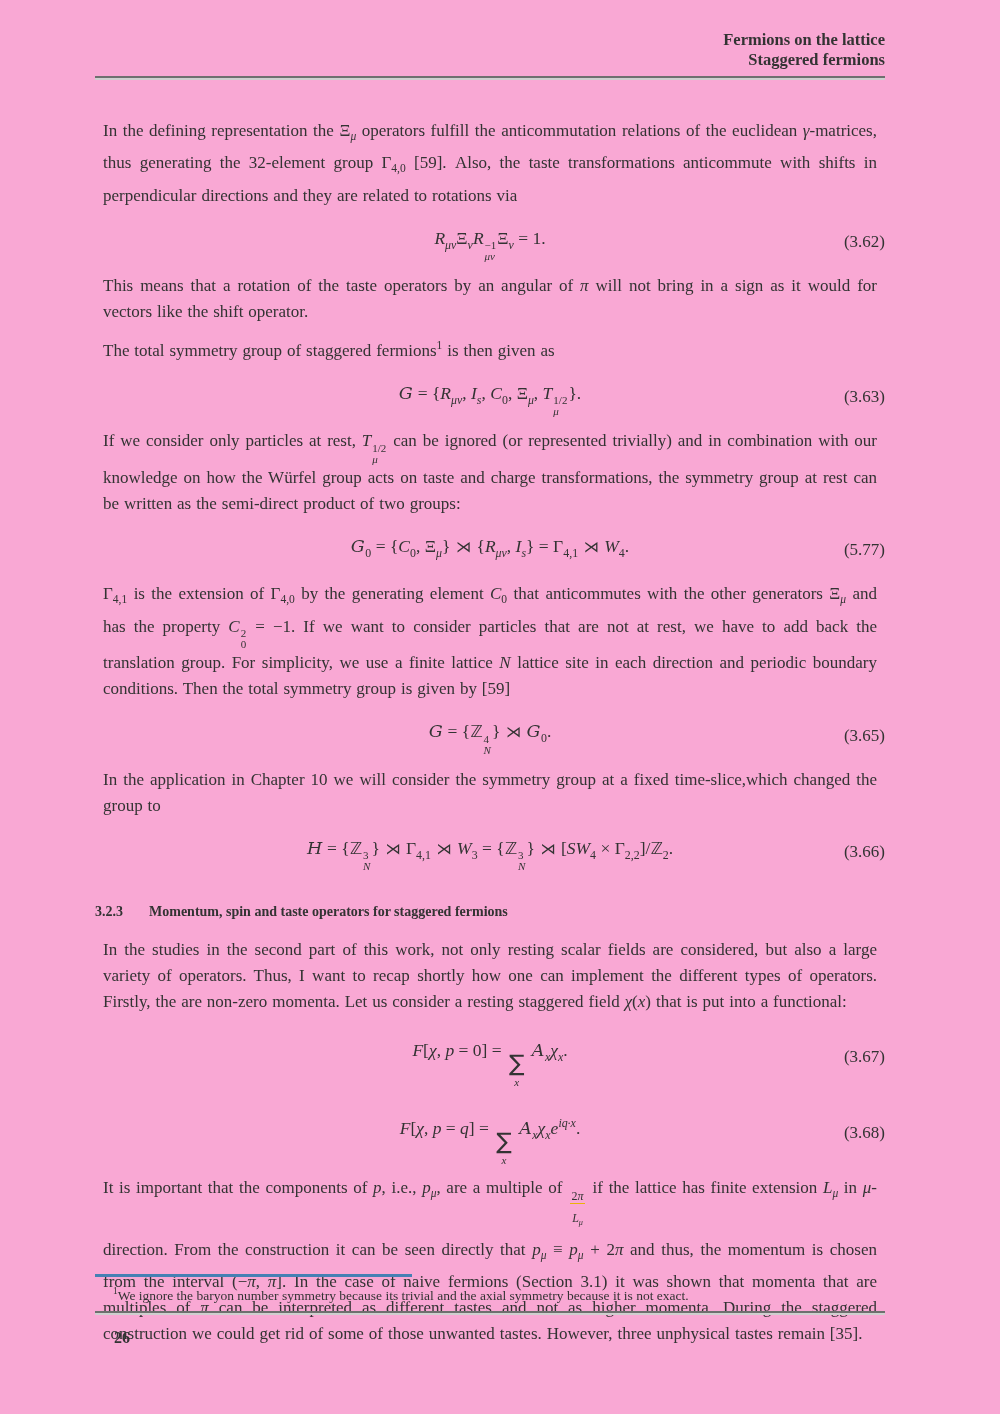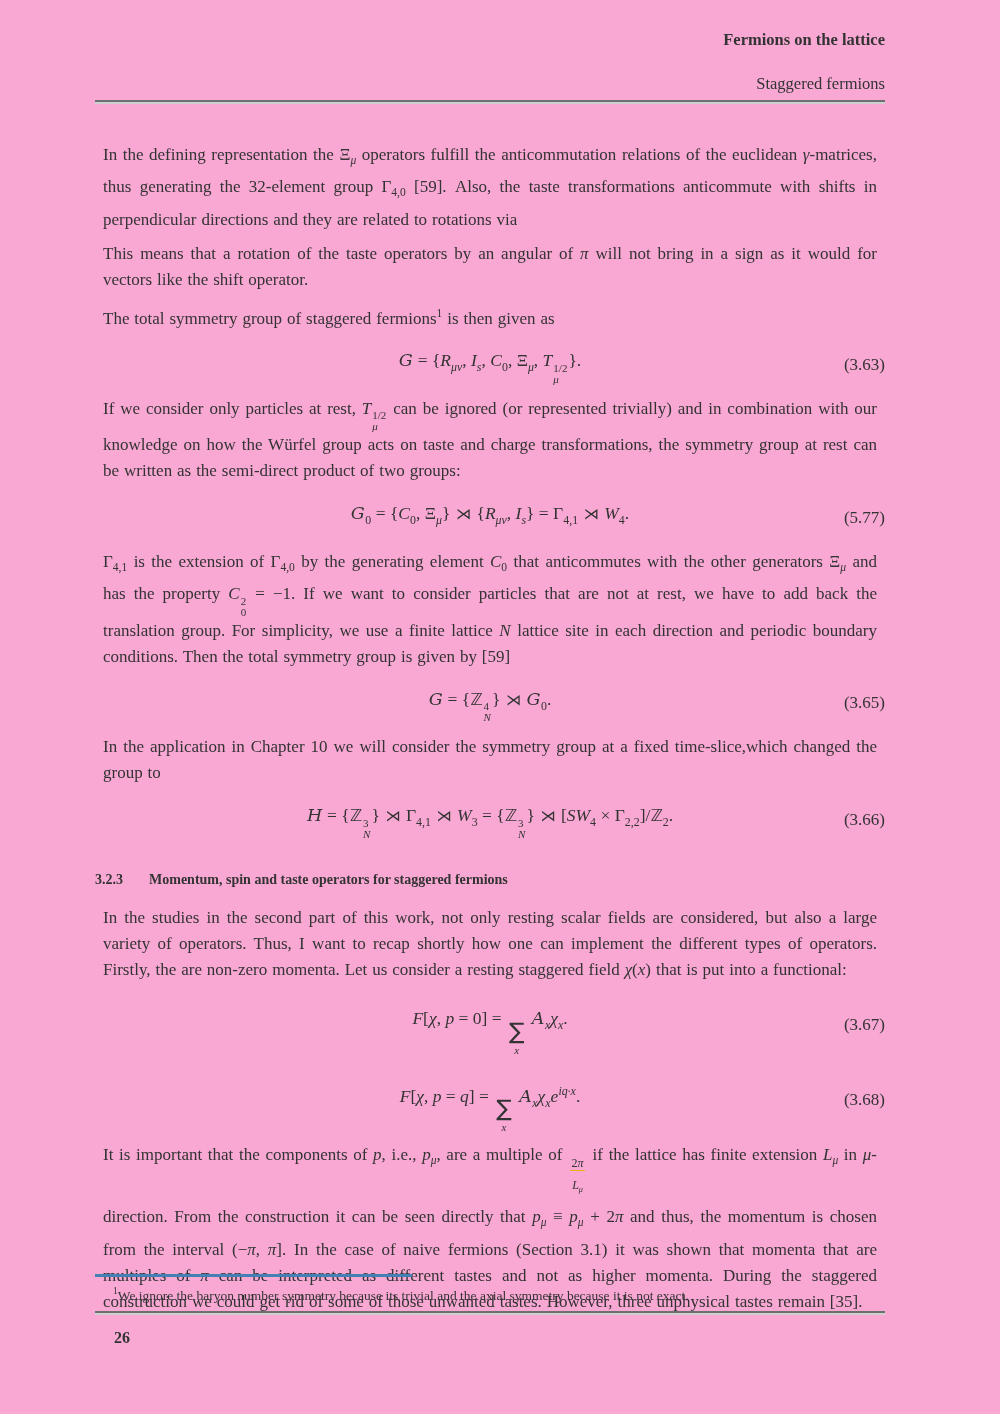--- a/index.html
+++ b/index.html
@@ -8,21 +8,21 @@
     width:1000px;height:1414px;
     background:#f9a8d4;
     font-family:"Liberation Serif", serif;
     color:#333333;
     overflow:hidden;
   }
   .textcol{position:absolute;left:95px;top:0;width:790px;}
   
   .hdr{padding-top:30px;text-align:right;line-height:20px;font-size:16.5px;}
   .hdr .t{font-weight:bold;}
-  .hdr .s{font-weight:normal;margin-top:24px;}
+  .hdr .s{font-weight:bold;}
   .grule{height:4px;margin-top:6px;background:linear-gradient(to bottom,#6f6f6f 0%,#6f6f6f 55%,#cfcfcf 55%,#cfcfcf 100%);}
   
   .para{
     margin:8px;
     font-size:17px;line-height:26px;
     text-align:justify;
     word-spacing:0.04em;
   }
   .para.first{margin-top:38px;}
   .sec{
@@ -78,20 +78,24 @@
 
 <div class="page" style="color: rgb(51, 51, 51);">
   <div class="textcol">
     <div class="hdr">
       <div class="t">Fermions on the lattice</div>
       <div class="s">Staggered fermions</div>
       <div class="grule"></div>
     </div>
     <div>
         <p class="para first">In the defining representation the Ξ<sub class="it">μ</sub> operators fulfill the anticommutation relations of the euclidean <i>γ</i>-matrices, thus generating the 32-element group Γ<sub>4,0</sub> [59]. Also, the taste transformations anticommute with shifts in perpendicular directions and they are related to rotations via</p>
+        <div class="eq"><span class="ebody"><i>R</i><sub class="it">μν</sub>Ξ<sub class="it">ν</sub><i>R</i><span class="ss">
+              <span>−1</span>
+              <span class="it">μν</span>
+            </span>Ξ<sub class="it">ν</sub> = 1.</span><span class="enum">(3.62)</span></div>
         <p class="para">This means that a rotation of the taste operators by an angular of <i>π</i> will not bring in a sign as it would for vectors like the shift operator.</p>
         <p class="para">The total symmetry group of staggered fermions<sup>1</sup> is then given as</p>
         <div class="eq"><span class="ebody"><span class="cal">G</span> = {<i>R</i><sub class="it">μν</sub>, <i>I</i><sub class="it">s</sub>, <i>C</i><sub>0</sub>, Ξ<sub class="it">μ</sub>, <i>T</i><span class="ss">
               <span>1/2</span>
               <span class="it">μ</span>
             </span>}.</span><span class="enum">(3.63)</span></div>
         <p class="para">If we consider only particles at rest, <i>T</i><span class="ss">
             <span>1/2</span>
             <span class="it">μ</span>
           </span> can be ignored (or represented trivially) and in combination with our knowledge on how the Würfel group acts on taste and charge transformations, the symmetry group at rest can be written as the semi-direct product of two groups:</p>

